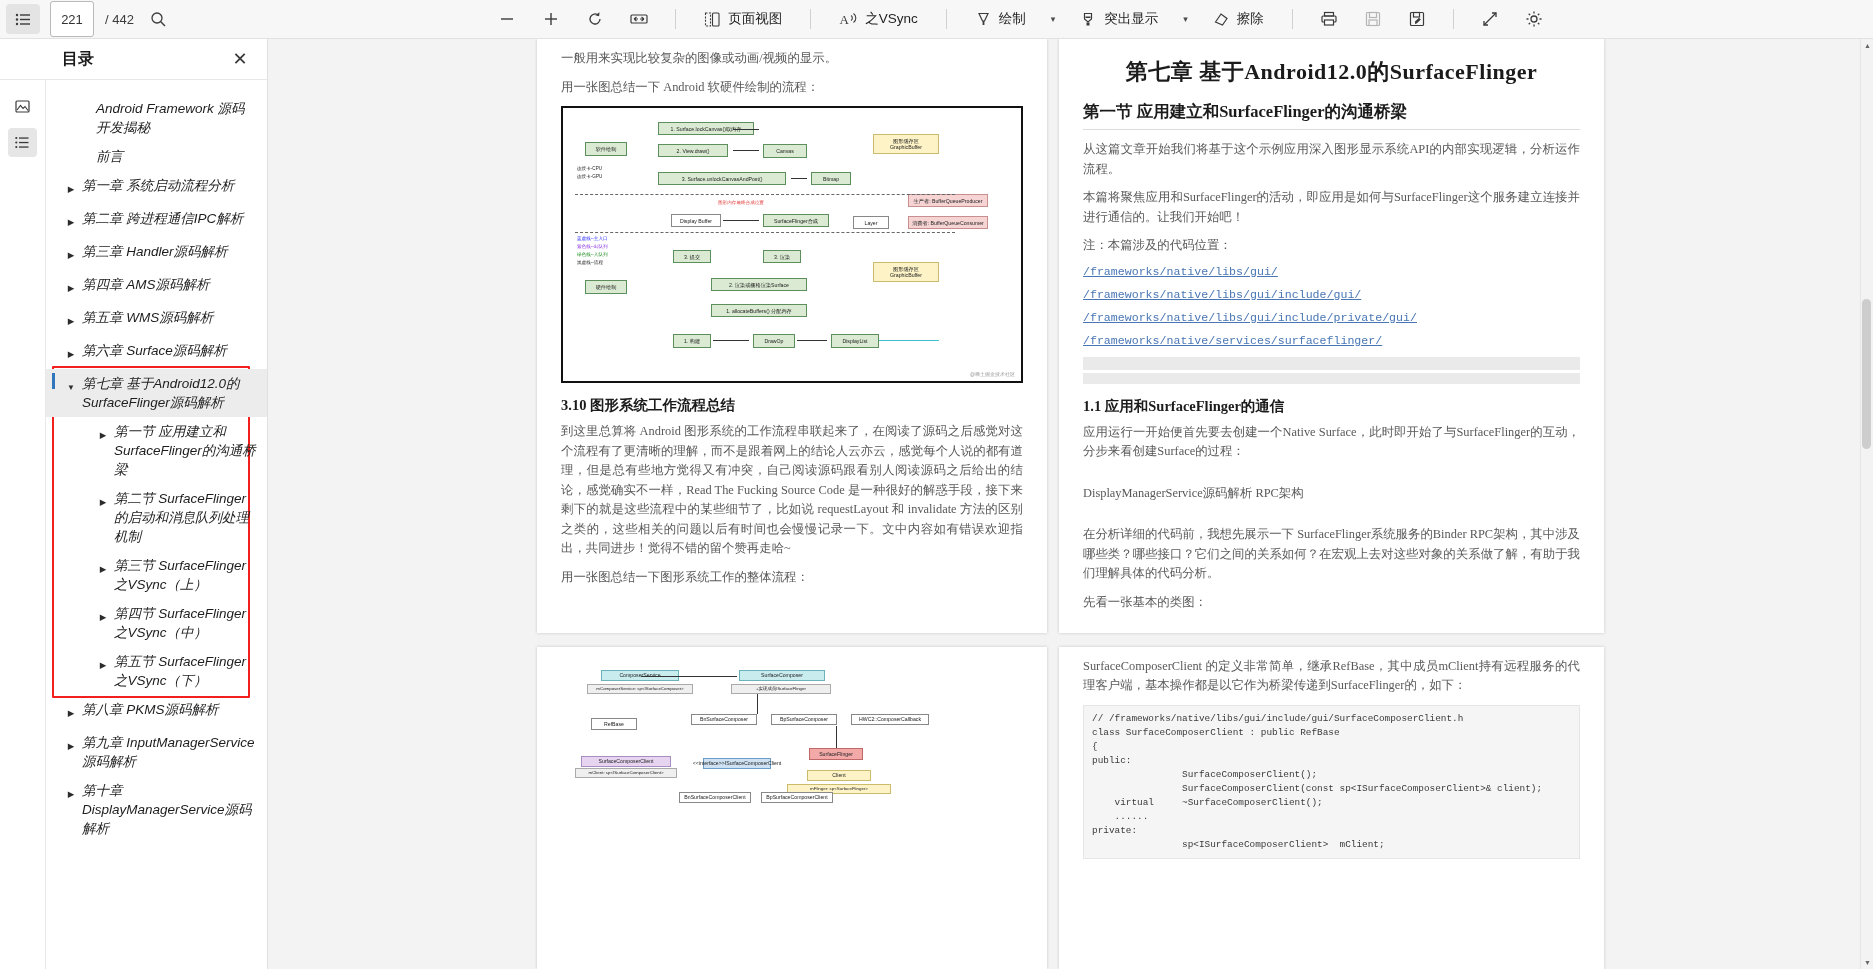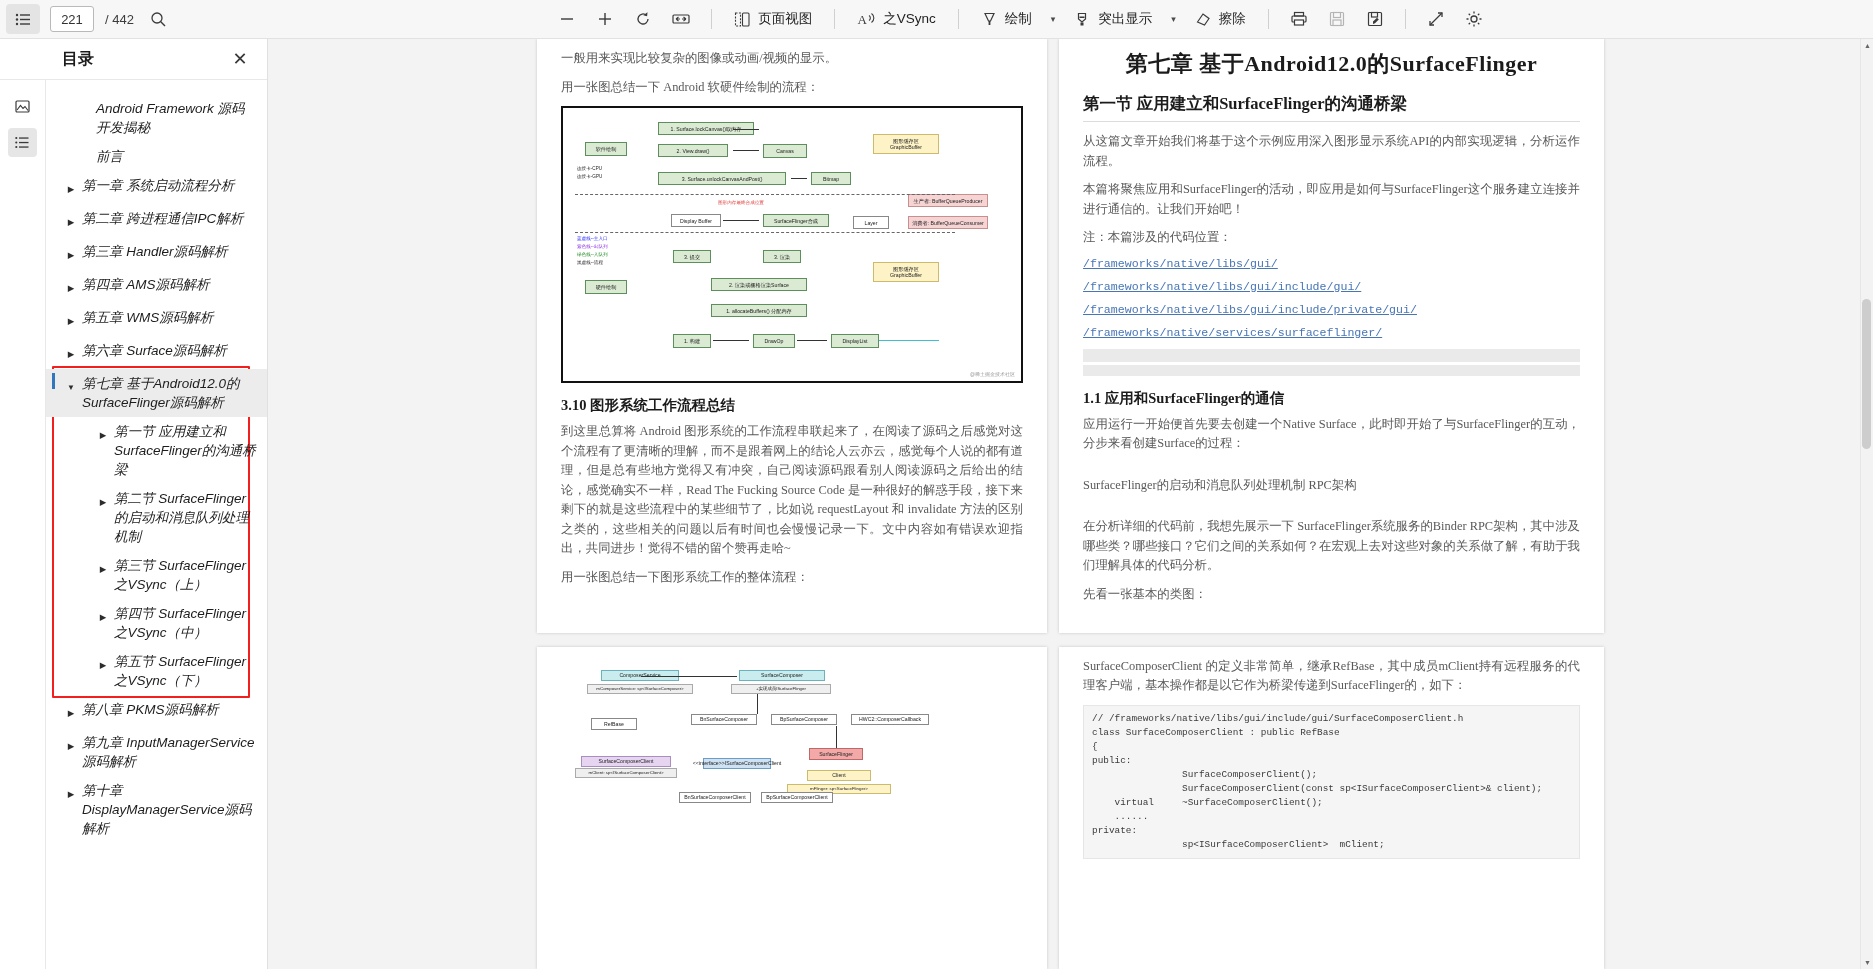--- a/index.html
+++ b/index.html
@@ -15,31 +15,31 @@
   
   .toolbar {
     height: 39px; min-height: 39px;
     background: #f7f7f7;
     border-bottom: 1px solid #e2e2e2;
     display: flex; align-items: center;
     padding: 0 6px;
     position: relative;
   }
   .tb-left { display: flex; align-items: center; gap: 2px; }
-  .tb-center { flex: 1; display: flex; align-items: center; justify-content: center; gap: 4px; }
+  .tb-center { flex: 1; display: flex; align-items: center; justify-content: center; gap: 10px; }
   .tb-right { display: flex; align-items: center; gap: 1px; padding-right: 2px;}
   .iconbtn {
     width: 34px; height: 30px;
     display: flex; align-items: center; justify-content: center;
     border-radius: 4px; cursor: default;
     color: #3b3b3b;
   }
   .iconbtn.sel { background: #e4e4e4; }
   .pagebox {
-    width: 44px; height: 26px;
+    width: 44px; height: 36px;
     border: 1px solid #b9b9b9; border-radius: 3px;
     background: #fff;
     display: flex; align-items: center; justify-content: center;
     font-size: 13px; color: #333;
     margin-left: 8px;
   }
   .pagetotal { font-size: 13px; color: #3c3c3c; margin-left: 9px; }
   .tb-sep { width: 1px; height: 20px; background: #d0d0d0; margin: 0 9px; }
   .tbitem {
     display: flex; align-items: center; gap: 7px;
@@ -128,21 +128,21 @@
     box-shadow: 0 0 3px rgba(0,0,0,0.18);
     position: relative;
     overflow: hidden;
   }
   .page.left  { width: 510px; }
   .page.right { width: 545px; }
   .page.p1 { height: 608px; }
   .page.p2 { height: 330px; margin-top: 14px; }
   .pg-inner { padding: 10px 24px; }
   .dtxt { font-size: 12.4px; line-height: 19.5px; color: #595959; font-family:"Liberation Serif", serif; margin: 0 0 9px 0; text-align: justify; }
-  .dh1 { font-family:"Liberation Serif", serif; font-size: 22px; font-weight: 700; color: #1b1b1b; text-align: center; line-height: 30px; margin: 0 0 2px 0; letter-spacing:0.5px;}
+  .dh1 { font-family:"Liberation Serif", serif; font-size: 22px; font-weight: 700; color: #1b1b1b; text-align: center; line-height: 30px; margin: 8px 0 2px 0; letter-spacing:0.5px;}
   .dh2 { font-family:"Liberation Serif", serif; font-size: 16.5px; font-weight: 700; color: #1b1b1b; margin: 14px 0 6px 0; }
   .dh3 { font-family:"Liberation Serif", serif; font-size: 14.5px; font-weight: 700; color: #1b1b1b; margin: 13px 0 7px 0; }
   .rule { height: 1px; background: #dcdcdc; margin: 3px 0 10px 0; }
   .dlink { font-family:"Liberation Mono","DejaVu Sans Mono", monospace; font-size: 11.6px; color: #4876b5; text-decoration: underline; display:block; margin: 0 0 10px 0; }
   .graybar { background: #eaeaea; height: 13px; margin: 8px 0 0 0; }
   .graybar2 { background: #eaeaea; height: 11px; margin: 3px 0 10px 0; }
   .codeblk {
     background: #f5f5f5; border: 1px solid #e6e6e6;
     font-family:"Liberation Mono","DejaVu Sans Mono", monospace;
     font-size: 9.4px; line-height: 14px; color: #3a3a3a;
@@ -506,21 +506,21 @@
               <p class="dtxt">本篇将聚焦应用和SurfaceFlinger的活动，即应用是如何与SurfaceFlinger这个服务建立连接并进行通信的。让我们开始吧！</p>
               <p class="dtxt">注：本篇涉及的代码位置：</p>
               <a class="dlink">/frameworks/native/libs/gui/</a>
               <a class="dlink">/frameworks/native/libs/gui/include/gui/</a>
               <a class="dlink">/frameworks/native/libs/gui/include/private/gui/</a>
               <a class="dlink">/frameworks/native/services/surfaceflinger/</a>
               <div class="graybar"></div>
               <div class="graybar2"></div>
               <h3 class="dh3">1.1 应用和SurfaceFlinger的通信</h3>
               <p class="dtxt">应用运行一开始便首先要去创建一个Native Surface，此时即开始了与SurfaceFlinger的互动，分步来看创建Surface的过程：</p>
-              <p class="dtxt" style="margin-top:22px">SurfaceFlinger的启动和消息队列处理机制 RPC架构</p>
+              <p class="dtxt" style="margin-top:22px">DisplayManagerService源码解析 RPC架构</p>
               <p class="dtxt" style="margin-top:22px">在分析详细的代码前，我想先展示一下 SurfaceFlinger系统服务的Binder RPC架构，其中涉及哪些类？哪些接口？它们之间的关系如何？在宏观上去对这些对象的关系做了解，有助于我们理解具体的代码分析。</p>
               <p class="dtxt">先看一张基本的类图：</p>
             </div>
           </div>
 
           <div class="page right p2">
             <div class="pg-inner">
               <p class="dtxt">SurfaceComposerClient 的定义非常简单，继承RefBase，其中成员mClient持有远程服务的代理客户端，基本操作都是以它作为桥梁传递到SurfaceFlinger的，如下：</p>
               <div class="codeblk">// /frameworks/native/libs/gui/include/gui/SurfaceComposerClient.h
 class SurfaceComposerClient : public RefBase

